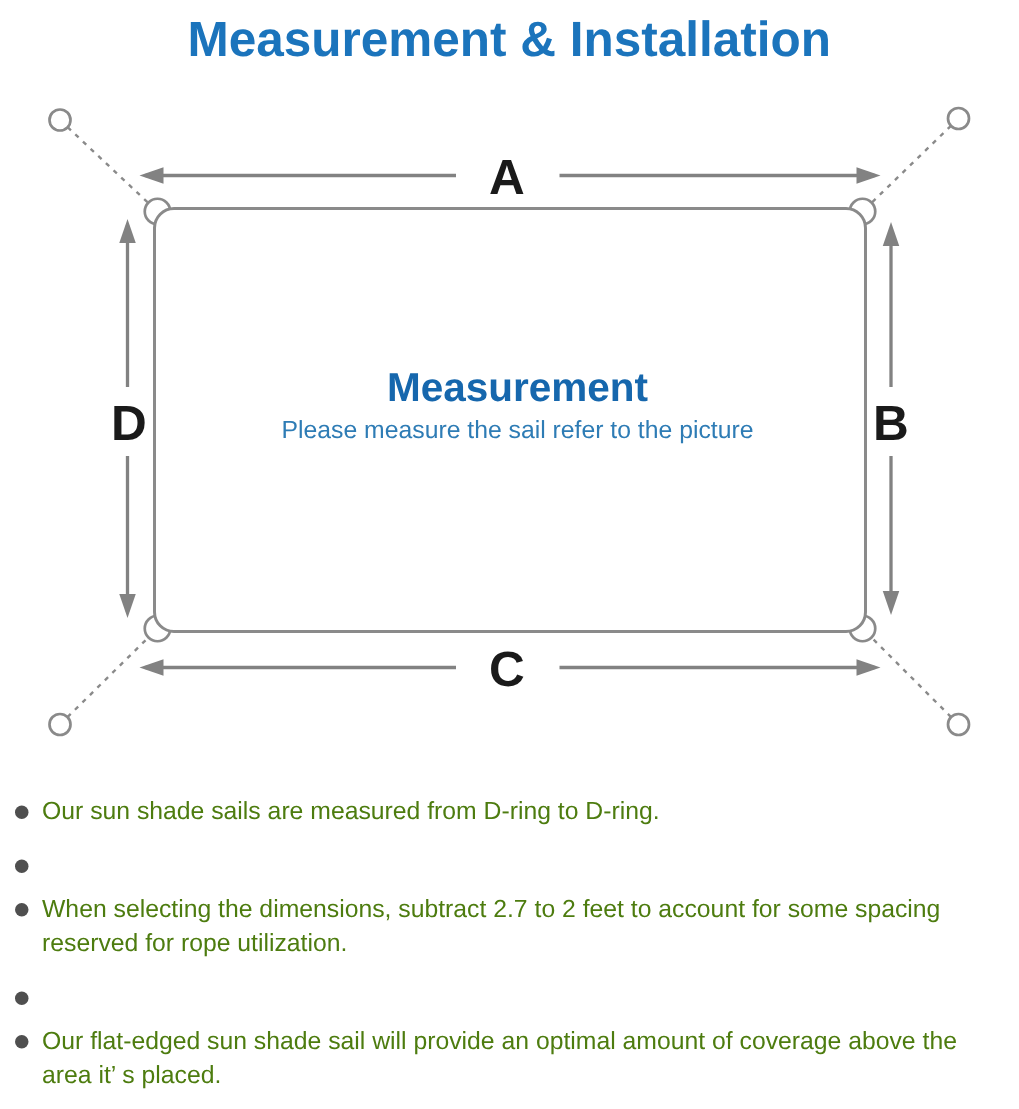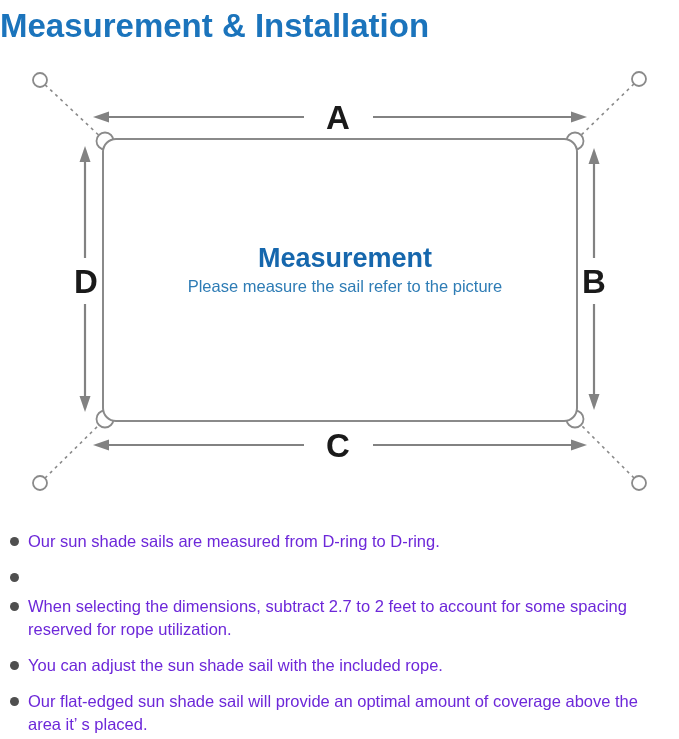--- a/index.html
+++ b/index.html
@@ -12,20 +12,21 @@
   }
   .page { width: 679px; height: 739px; position: relative; }
 
   h1.page-title {
     margin: 0 0 7px 0;
     padding-top: 4px;
     line-height: 44px;
     font-size: 33px;
     font-weight: bold;
     color: #1b74bc;
+    text-align: center;
     letter-spacing: 0px;
   }
 
   svg.diagram { display: block; }
 
   svg .sail-line   { stroke: #8a8a8a; stroke-width: 2; fill: #ffffff; }
   svg .dash-line   { stroke: #8a8a8a; stroke-width: 1.6; stroke-dasharray: 3 4; }
   svg .anchor-dot  { fill: #ffffff; stroke: #8a8a8a; stroke-width: 1.8; }
   svg .d-ring      { fill: #ffffff; stroke: #8a8a8a; stroke-width: 1.8; }
   svg .arrow-line  { stroke: #828282; stroke-width: 2.2; }
@@ -50,21 +51,21 @@
     margin: 0;
     padding: 15px 6px 0 10px;
     list-style: none;
   }
   ul.notes li {
     display: flex;
     align-items: flex-start;
     gap: 9px;
     font-size: 16.5px;
     line-height: 23px;
-    color: #6d28d9;
+    color: #4d7c0f;
     margin-bottom: 13px;
   }
   ul.notes .dot {
     flex: 0 0 auto;
     width: 9px; height: 9px;
     border-radius: 50%;
     background: #4f4f4f;
     margin-top: 7px;
   }
 </style>
@@ -145,21 +146,20 @@
     </li>
     <li>
       <span class="dot"></span>
     </li>
     <li>
       <span class="dot"></span>
       <span>When selecting the dimensions, subtract 2.7 to 2 feet to account for some spacing reserved for rope utilization.</span>
     </li>
     <li>
       <span class="dot"></span>
-      <span>You can adjust the sun shade sail with the included rope.</span>
     </li>
     <li>
       <span class="dot"></span>
       <span>Our flat-edged sun shade sail will provide an optimal amount of coverage above the area it’ s placed.</span>
     </li>
   </ul>
 
 </div>
 
 </body></html>

